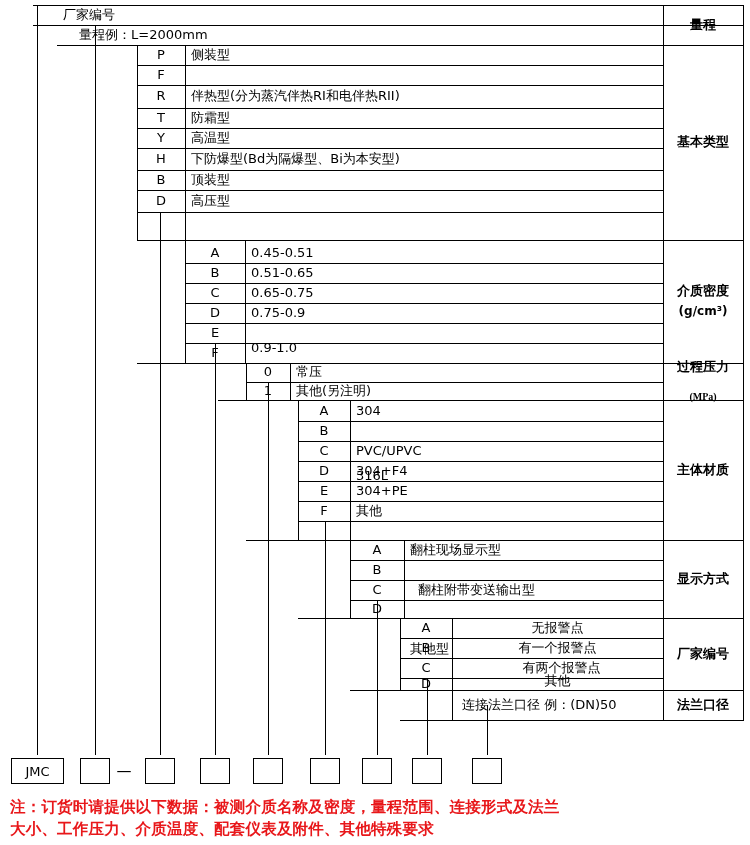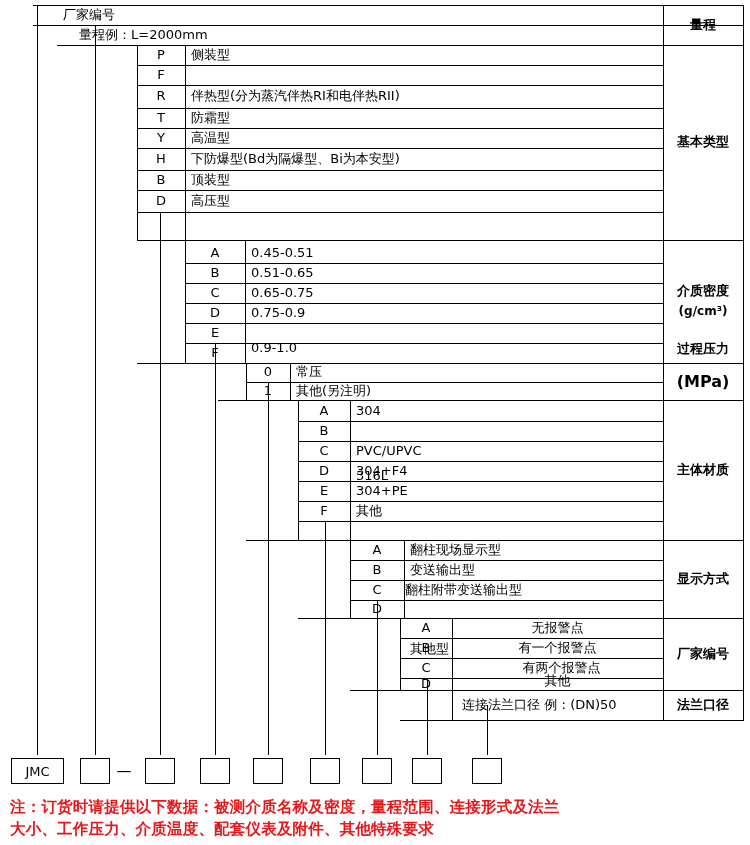--- a/index.html
+++ b/index.html
@@ -160,45 +160,44 @@
   <div class="cell code" style="left:185px;top:343px;width:60px;height:20px;">F</div>
   <div class="cell rlabel" style="left:663px;top:240px;width:80px;height:123px;">
     <span>介质密度</span>
     <span style="font-size:12px;margin-top:6px;">(g/cm³)</span>
   </div>
 
   <div class="cell code" style="left:246px;top:363px;width:44px;height:19px;">0</div>
   <div class="cell label" style="left:290px;top:363px;width:373px;height:19px;">常压</div>
   <div class="cell code" style="left:246px;top:382px;width:44px;height:18px;">1</div>
   <div class="cell label" style="left:290px;top:382px;width:373px;height:18px;">其他(另注明)</div>
-  <div class="cell rlabel" style="left:663px;top:348px;width:80px;height:37px;">
+  <div class="cell rlabel" style="left:663px;top:363px;width:80px;height:37px;font-family:Liberation Serif, serif;">
     <span>过程压力</span>
-    <span style="font-size:16px;margin-top:16px;">(MPa)</span>
+    <span style="font-size:10px;margin-top:16px;">(MPa)</span>
   </div>
 
   <div class="cell code" style="left:298px;top:401px;width:52px;height:20px;">A</div>
   <div class="cell label" style="left:350px;top:401px;width:313px;height:20px;">304</div>
   <div class="cell code" style="left:298px;top:421px;width:52px;height:20px;">B</div>
   <div class="cell label" style="left:350px;top:421px;width:313px;height:20px;margin-top:45px;">316L</div>
   <div class="cell code" style="left:298px;top:441px;width:52px;height:20px;">C</div>
   <div class="cell label" style="left:350px;top:441px;width:313px;height:20px;">PVC/UPVC</div>
   <div class="cell code" style="left:298px;top:461px;width:52px;height:20px;">D</div>
   <div class="cell label" style="left:350px;top:461px;width:313px;height:20px;">304+F4</div>
   <div class="cell code" style="left:298px;top:481px;width:52px;height:20px;">E</div>
   <div class="cell label" style="left:350px;top:481px;width:313px;height:20px;">304+PE</div>
   <div class="cell code" style="left:298px;top:501px;width:52px;height:20px;">F</div>
   <div class="cell label" style="left:350px;top:501px;width:313px;height:20px;">其他</div>
   <div class="cell rlabel" style="left:663px;top:400px;width:80px;height:140px;">主体材质</div>
 
   <div class="cell code" style="left:350px;top:540px;width:54px;height:20px;">A</div>
   <div class="cell label" style="left:404px;top:540px;width:259px;height:20px;">翻柱现场显示型</div>
   <div class="cell code" style="left:350px;top:560px;width:54px;height:20px;">B</div>
-  <div class="cell label" style="left:404px;top:560px;width:259px;height:20px;">变送输出型</div>
   <div class="cell code" style="left:350px;top:580px;width:54px;height:20px;">C</div>
-  <div class="cell label" style="left:399px;top:580px;width:259px;height:20px;">翻柱附带变送输出型</div>
+  <div class="cell label" style="left:412px;top:580px;width:259px;height:20px;">翻柱附带变送输出型</div>
   <div class="cell code" style="left:350px;top:600px;width:54px;height:18px;">D</div>
   <div class="cell label" style="left:404px;top:600px;width:259px;height:18px;margin-top:40px;">其他型</div>
   <div class="cell rlabel" style="left:663px;top:540px;width:80px;height:78px;">显示方式</div>
 
   <div class="cell code" style="left:400px;top:618px;width:52px;height:20px;">A</div>
   <div class="cell label" style="left:452px;top:618px;width:211px;height:20px;justify-content:center;padding-left:0;">无报警点</div>
   <div class="cell code" style="left:400px;top:638px;width:52px;height:20px;">B</div>
   <div class="cell label" style="left:452px;top:638px;width:211px;height:20px;justify-content:center;padding-left:0;">有一个报警点</div>
   <div class="cell code" style="left:400px;top:658px;width:52px;height:20px;">C</div>
   <div class="cell label" style="left:452px;top:658px;width:211px;height:20px;justify-content:center;padding-left:8px;">有两个报警点</div>

